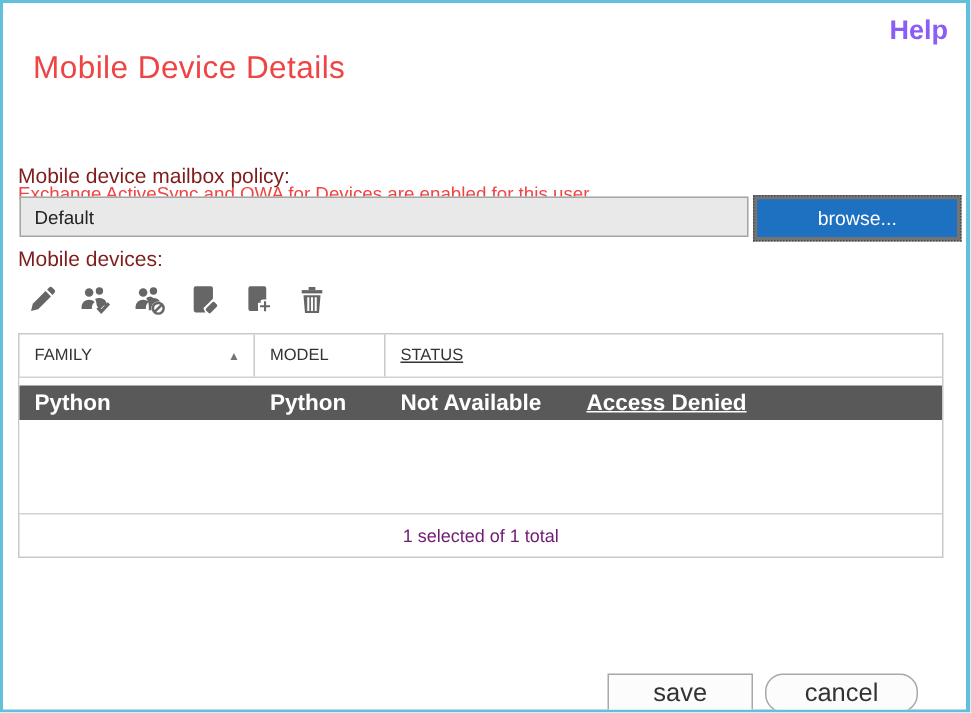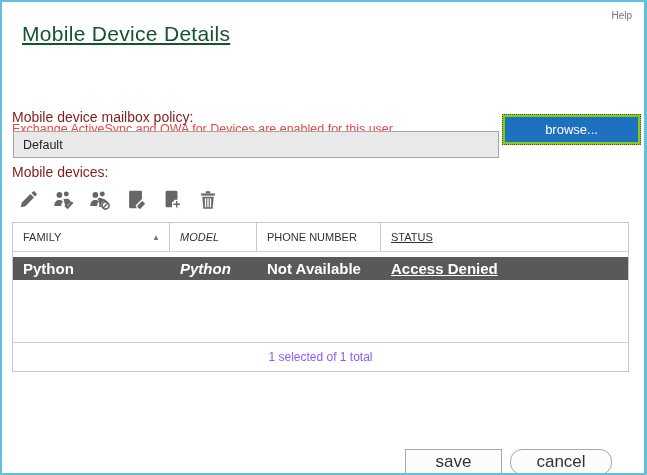--- a/index.html
+++ b/index.html
@@ -10,29 +10,29 @@
     position: relative;
     width: 647px; height: 475px;
     background: #ffffff;
     border: 2px solid #63c0dc;
     border-right-width: 3px;
     overflow: hidden;
   }
 
   .help-link {
     position: absolute; top: 8px; right: 12px;
-    color: #737373; font-size: 10px; text-decoration: none;
-    cursor: pointer;
+    color: #8b5cf6; font-size: 18px; text-decoration: none;
+    cursor: pointer;
+    font-weight: bold;
   }
 
   .page-title {
-    position: absolute; top: 20px; left: 20px;
-    font-size: 21px; font-weight: 400; color: #14532d;
+    position: absolute; top: 32px; left: 20px;
+    font-size: 21px; font-weight: 400; color: #ef4444;
     letter-spacing: 0.3px;
-    text-decoration: underline;
   }
 
   .intro-text {
     position: absolute; top: 80px; left: 10px;
     font-size: 12.5px; color: #ef4444; margin-top: 40px;
   }
 
   .field-label {
     position: absolute; left: 10px;
     font-size: 14px; color: #7f1d1d; text-align: center;
@@ -44,25 +44,25 @@
     position: absolute; top: 129px; left: 11px;
     width: 486px; height: 27px;
     background: #e9e9e9;
     border: 1px solid #a6a6a6;
     font-family: "Liberation Sans", sans-serif;
     font-size: 12.5px; color: #222;
     padding: 0 9px;
   }
 
   .browse-wrap {
-    position: absolute; top: 112px; left: 500px;
+    position: absolute; top: 128px; left: 500px;
     width: 139px; height: 31px;
     border: 1px dotted #4f4f4f;
     padding: 2px;
-    background: #84cc16;
+    background: #737373;
   }
   .browse-btn {
     width: 100%; height: 100%;
     background: #1e70c1;
     border: 1px solid #1e70c1;
     color: #fff;
     font-family: "Liberation Sans", sans-serif;
     font-size: 13px;
     cursor: pointer;
   }
@@ -88,41 +88,41 @@
   .thead { display: flex; height: 29px; border-bottom: 1px solid #d2d2d2; }
   .th {
     display: flex; align-items: center;
     padding-left: 10px;
     font-size: 11px; color: #333;
     border-right: 1px solid #c9c9c9;
     cursor: pointer;
   }
   .th:last-child { border-right: none; }
   .col-family { width: 157px; }
-  .col-model  { width: 87px; font-style: italic;  }
+  .col-model  { width: 87px;  }
   .col-phone  { width: 124px; }
   .col-status { flex: 1; text-decoration: underline; }
   .sort-arrow {
     margin-left: auto; margin-right: 9px;
     font-size: 8px; color: #757575;
   }
   .row-gap { height: 5px; background: #fff; }
   .data-row {
     display: flex; height: 23px; align-items: center;
     background: #595959; color: #fff;
     font-weight: bold; font-size: 15px;
     cursor: pointer;
   }
   .td { padding-left: 10px; overflow: hidden; white-space: nowrap; }
   .td.col-family, .td.col-model, .td.col-phone { padding-left: 10px; }
   .empty-space { height: 62px; background: #fff; }
   .tfoot {
     height: 29px; border-top: 1px solid #d2d2d2;
     display: flex; align-items: center; justify-content: center;
-    font-size: 12px; color: #8b5cf6;
+    font-size: 12px; color: #701a75;
   }
 
   .action-btn {
     position: absolute; top: 447px; height: 26px;
     background: #fcfcfc;
     border: 1px solid #a8a8a8;
     color: #333; font-family: "Liberation Sans", sans-serif;
     font-size: 17px;
     cursor: pointer;
   }
@@ -225,23 +225,20 @@
   <div class="devices-table">
 
     <div class="thead">
       <div class="th col-family">
         <span>FAMILY</span>
         <span class="sort-arrow">▲</span>
       </div>
       <div class="th col-model">
         <span>MODEL</span>
       </div>
-      <div class="th col-phone">
-        <span>PHONE NUMBER</span>
-      </div>
       <div class="th col-status">
         <span>STATUS</span>
       </div>
     </div>
 
     <div class="row-gap"></div>
 
     <div class="data-row">
       <div class="td col-family">Python</div>
       <div class="td col-model">Python</div>

